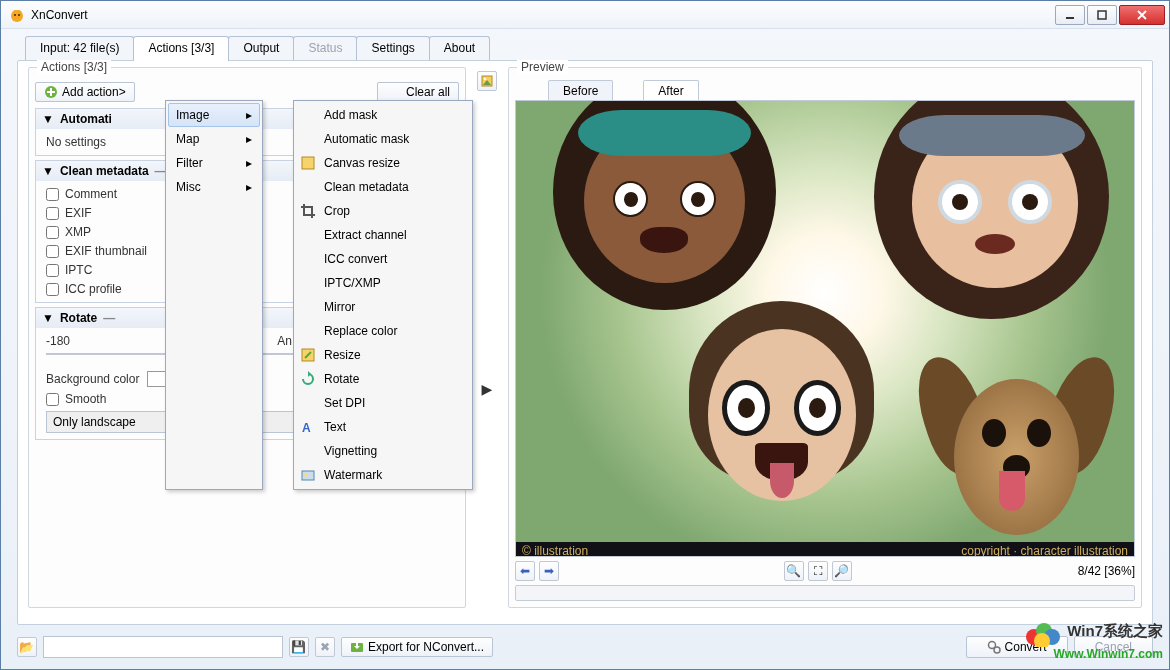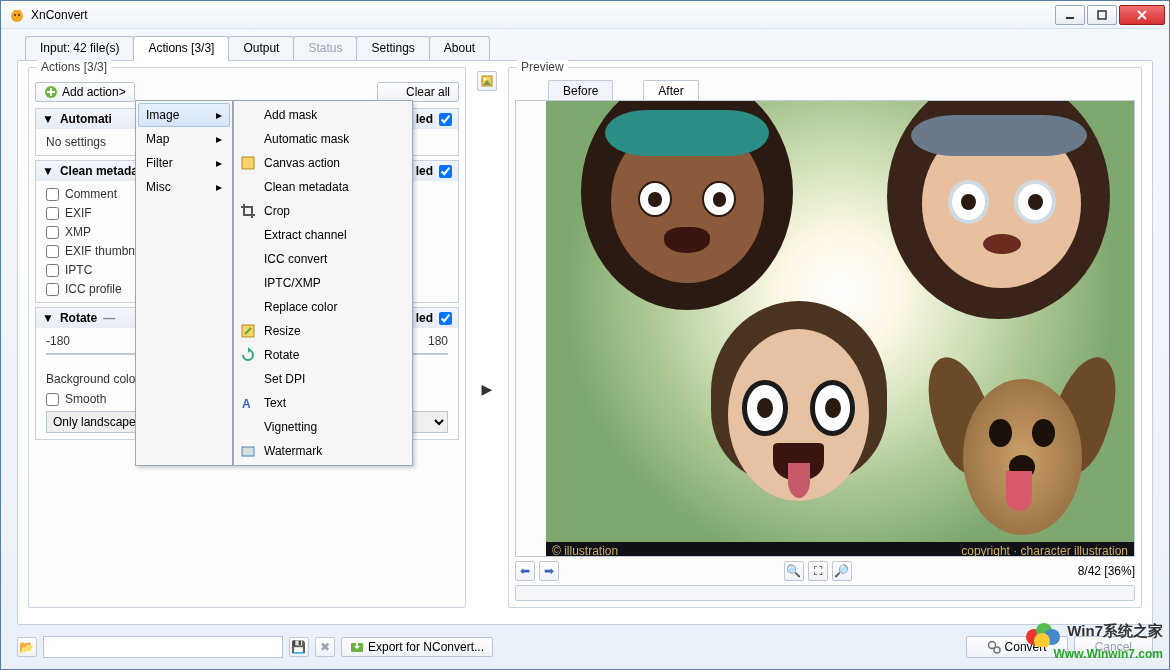--- a/index.html
+++ b/index.html
@@ -50,32 +50,32 @@
 .preview-img{flex:1; margin-top:-1px; border:1px solid #c0cad8; position:relative; overflow:hidden;}
 .preview-bottom{display:flex; align-items:center; margin-top:4px; gap:4px;}
 .preview-bottom .spacer{flex:1;}
 .scrollbar{height:16px;border:1px solid #c4ccd8;background:#f3f5f9;border-radius:2px;flex:1;}
 
 .footer { position:absolute; left:16px; right:16px; bottom:8px; height:28px; display:flex; align-items:center; gap:6px;}
 .footer .combo{width:240px;height:22px;border:1px solid #b9c4d4;background:#fff;}
 .footer .spacer{flex:1;}
 
 .context-layer{position:absolute; left:134px; top:99px; display:flex; z-index:50;}
-.submenu{background:#f6f6f6;border:1px solid #9aa9c0;box-shadow:2px 2px 4px rgba(0,0,0,.2);padding:2px;}
+.submenu{background:#f6f6f6;border:1px solid #9aa9c0;box-shadow:2px 2px 4px rgba(0,0,0,.2);padding:2px;margin-left:30px;}
 .cat{width:98px;}
 .cat .mi{padding:5px 8px;display:flex;align-items:center;}
 .cat .mi .arrow{margin-left:auto;}
 .mi.hover{background:linear-gradient(#e8f0fc,#d5e4f7);border:1px solid #a6c4ea;border-radius:2px;padding:4px 7px;}
 .img-list{width:180px; max-height:400px;}
 .img-list .mi{padding:4px 6px 4px 4px;display:flex;align-items:center;gap:8px;}
 .img-list .mi .ico{width:16px;height:16px;flex-shrink:0;}
 .cursor-icon{position:absolute; left:200px; top:88px; pointer-events:none;}
 
 
-.art { position:absolute; inset:0;margin-left:30px; }
+.art { position:absolute; inset:0; }
 .sky { position:absolute; inset:0; background: radial-gradient(circle at 50% 42%, #ffffff 0%, #fff8e8 14%, #d9e6c3 30%, #a9c690 50%, #7fa770 70%); }
 .face { position:absolute; border-radius:50%; }
 .face .eye { position:absolute; width:22%; height:22%; background:#fff; border-radius:50%; border:2px solid #2a1a10; }
 .face .pupil { position:absolute; width:45%; height:45%; background:#2a1a10; border-radius:50%; left:28%; top:28%; }
 .face .mouth { position:absolute; background:#3a1510; border-radius:50%; }
 .hair { position:absolute; border-radius:50%; }
 
 
 .dog { position:absolute; }
 .dog .ear { position:absolute; background:#6b4a28; border-radius:50% 50% 40% 40%; }
@@ -400,21 +400,21 @@
           <span>Add mask</span>
         </div>
       <div class="mi">
           <span class="ico"></span>
           <span>Automatic mask</span>
         </div>
       <div class="mi">
           <span class="ico"><svg viewBox="0 0 16 16">
               <rect x="2" y="2" width="12" height="12" fill="#f6d36b" stroke="#b58a20"></rect>
             </svg></span>
-          <span>Canvas action</span>
+          <span>Canvas resize</span>
         </div>
       <div class="mi">
           <span class="ico"></span>
           <span>Clean metadata</span>
         </div>
       <div class="mi">
           <span class="ico"><svg viewBox="0 0 16 16">
               <path d="M4 1v11h11M1 4h11v11" stroke="#555" fill="none" stroke-width="2"></path>
             </svg></span>
           <span>Crop</span>
@@ -423,20 +423,24 @@
           <span class="ico"></span>
           <span>Extract channel</span>
         </div>
       <div class="mi">
           <span class="ico"></span>
           <span>ICC convert</span>
         </div>
       <div class="mi">
           <span class="ico"></span>
           <span>IPTC/XMP</span>
+        </div>
+      <div class="mi">
+          <span class="ico"></span>
+          <span>Mirror</span>
         </div>
       <div class="mi">
           <span class="ico"></span>
           <span>Replace color</span>
         </div>
       <div class="mi">
           <span class="ico"><svg viewBox="0 0 16 16">
               <rect x="2" y="2" width="12" height="12" fill="#f6d36b" stroke="#b58a20"></rect>
               <path d="M5 11 L11 5" stroke="#5a3" stroke-width="2"></path>
             </svg></span>

